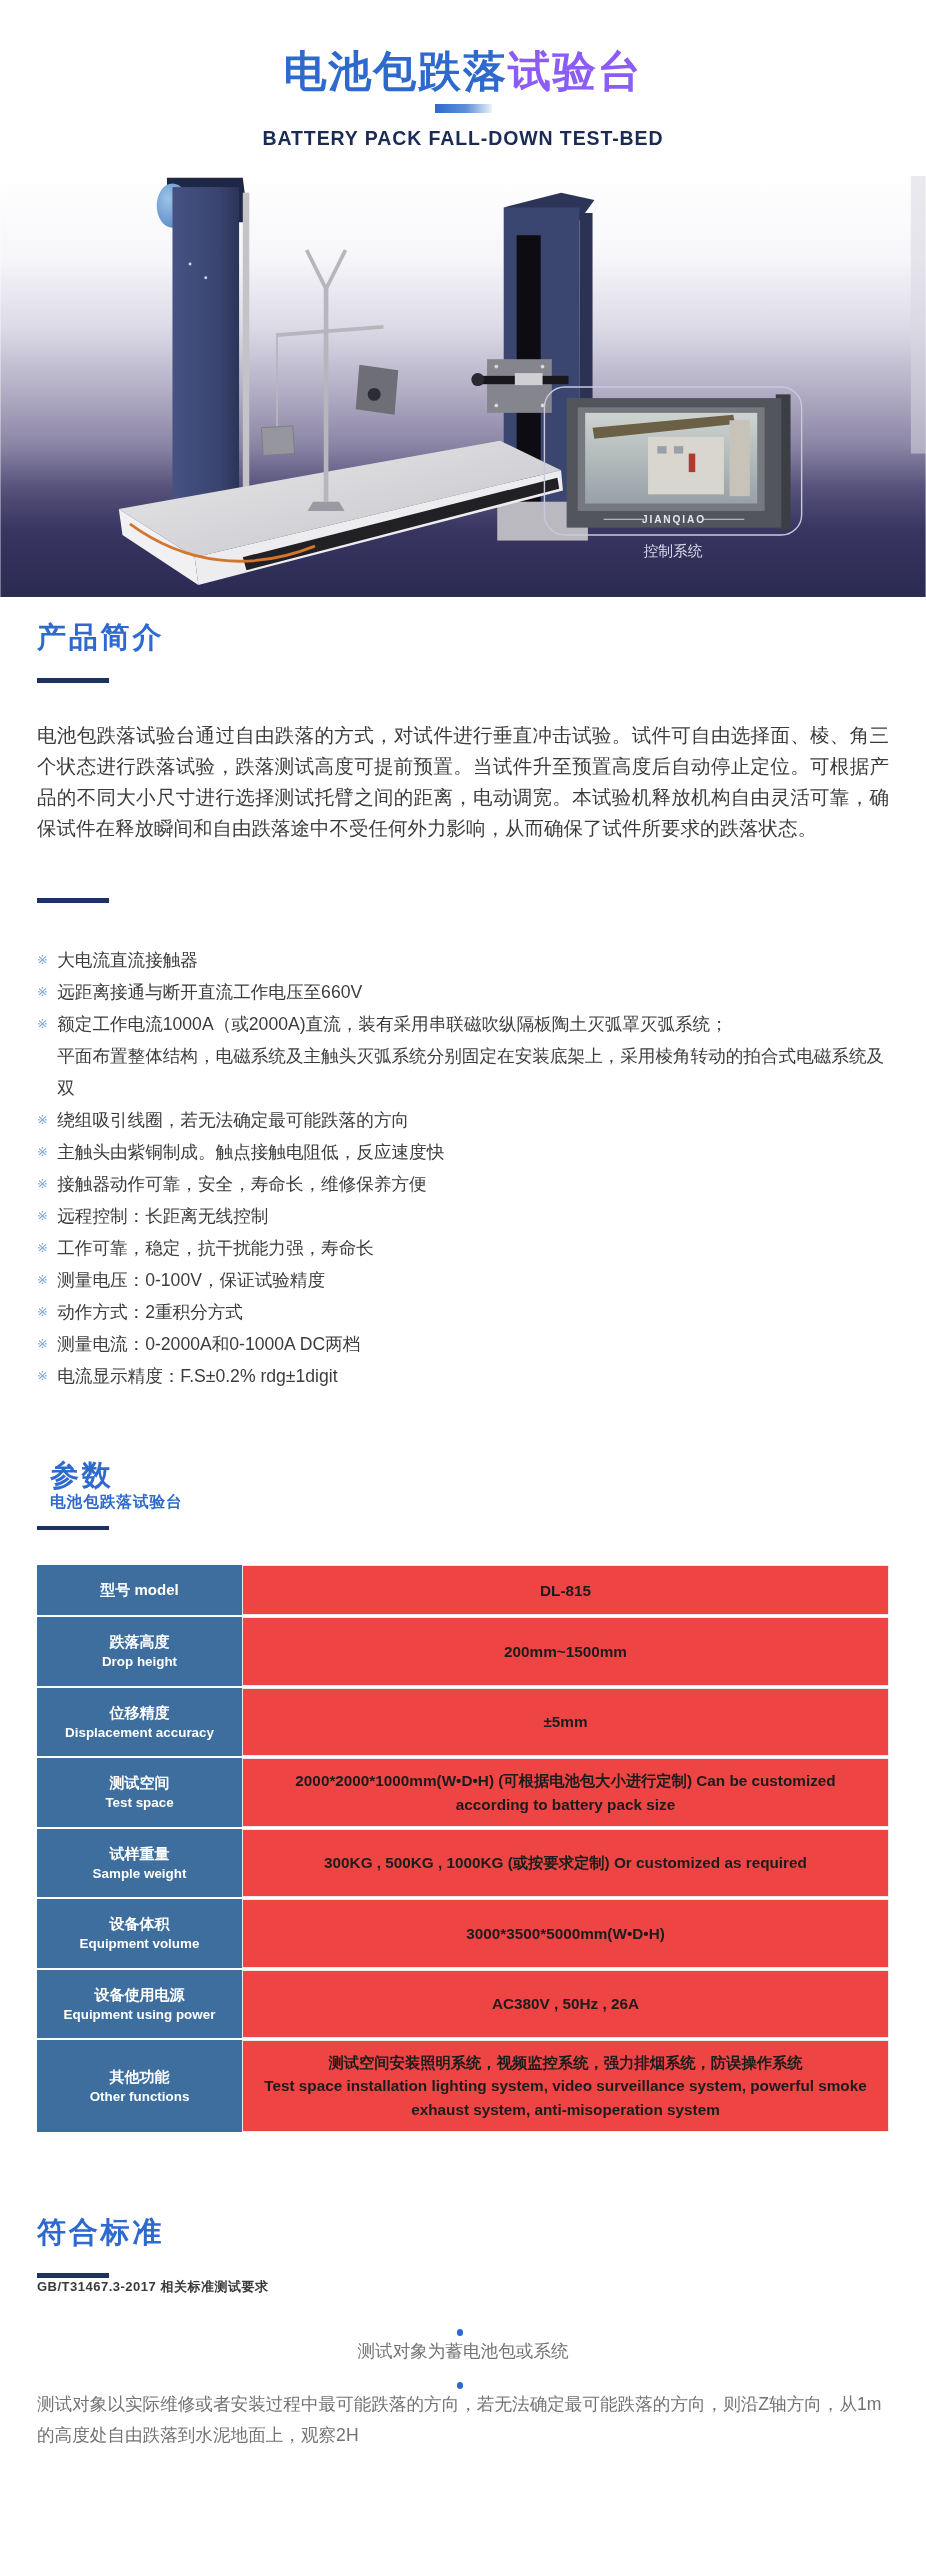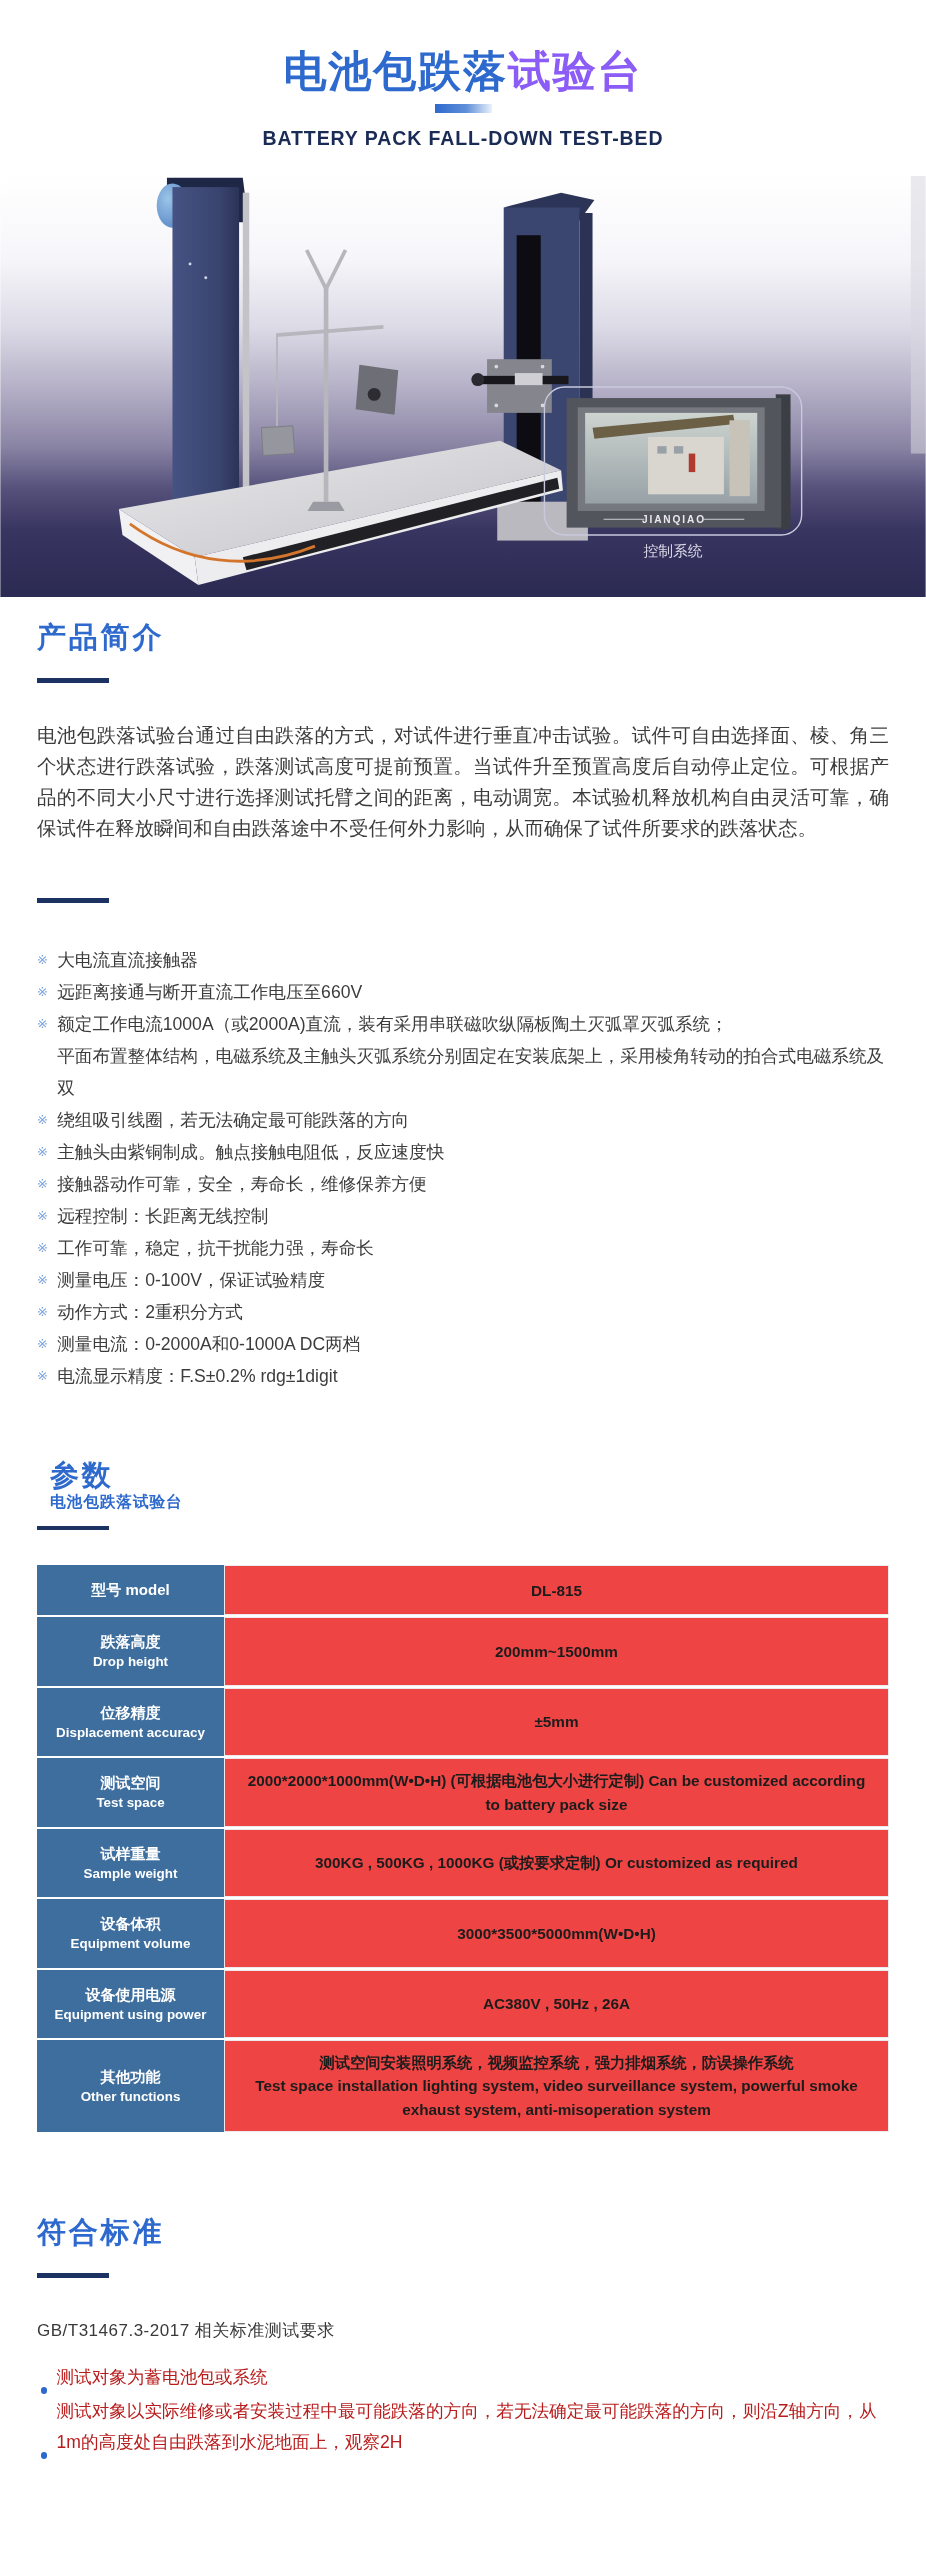--- a/index.html
+++ b/index.html
@@ -29,29 +29,29 @@
   .features-sec{margin-top:54px;}
   .feature-list{list-style:none;margin:41px 0 0;padding:0;}
   .feature-item{display:flex;align-items:flex-start;font-size:17.6px;color:#3c3c3c;line-height:32px;}
   .feature-marker{color:#7aa3da;font-size:13px;line-height:32px;margin-right:9.3px;flex:none;}
   .feature-text{white-space:pre-line;}
 
   .params-sec{margin-top:67px;}
   .params-head{display:flex;align-items:baseline;flex-direction:column;}
   .params-sub{margin-left:13px;font-size:15.7px;font-weight:bold;color:#2e6ace;letter-spacing:0.9px;}
   .param-table{width:100%;margin-top:33px;border-collapse:separate;border-spacing:0 2.8px;}
-  .param-label{width:181px;background:#3d6e9e;color:#fff;font-weight:bold;text-align:center;vertical-align:middle;padding:14px 3px;}
+  .param-label{width:181px;background:#3d6e9e;color:#fff;font-weight:bold;text-align:center;vertical-align:middle;padding:14px 12px;}
   .label-cn{display:block;font-size:15px;line-height:1.45;}
   .label-en{display:block;font-size:13.4px;line-height:1.4;}
   .param-value{background:#ef4444;border:0.9px solid #eaeaef;font-size:15.3px;font-weight:bold;color:#1c1c1c;text-align:center;vertical-align:middle;padding:9.3px 20.4px;line-height:1.55;white-space:pre-line;}
 
   .standards-sec{margin-top:82px;padding-bottom:56px;}
-  .std-intro{margin-top:41px;font-size:17px;color:#3a3a3a;letter-spacing:0.5px;}
+  .std-intro{font-size:13px;color:#3a3a3a;letter-spacing:0.5px;font-weight:bold;}
   .std-list{list-style:none;margin:20.4px 0 0;padding:0;}
-  .std-item{display:flex;align-items:flex-end;font-size:17.6px;color:#b91c1c;line-height:31.5px;margin-bottom:1.9px;}
+  .std-item{display:flex;align-items:center;font-size:17.6px;color:#737373;line-height:31.5px;margin-bottom:1.9px;flex-direction:column;}
   .std-dot{width:6.5px;height:6.5px;border-radius:50%;background:#2e6ace;margin:13px 9.3px 0 3.7px;flex:none;}
 </style>
 </head>
 <body>
 
 <div class="page">
 
   <div class="hdr">
     <div class="title">
       <span class="hl">电池包跌落</span><span class="rest">试验台</span>

